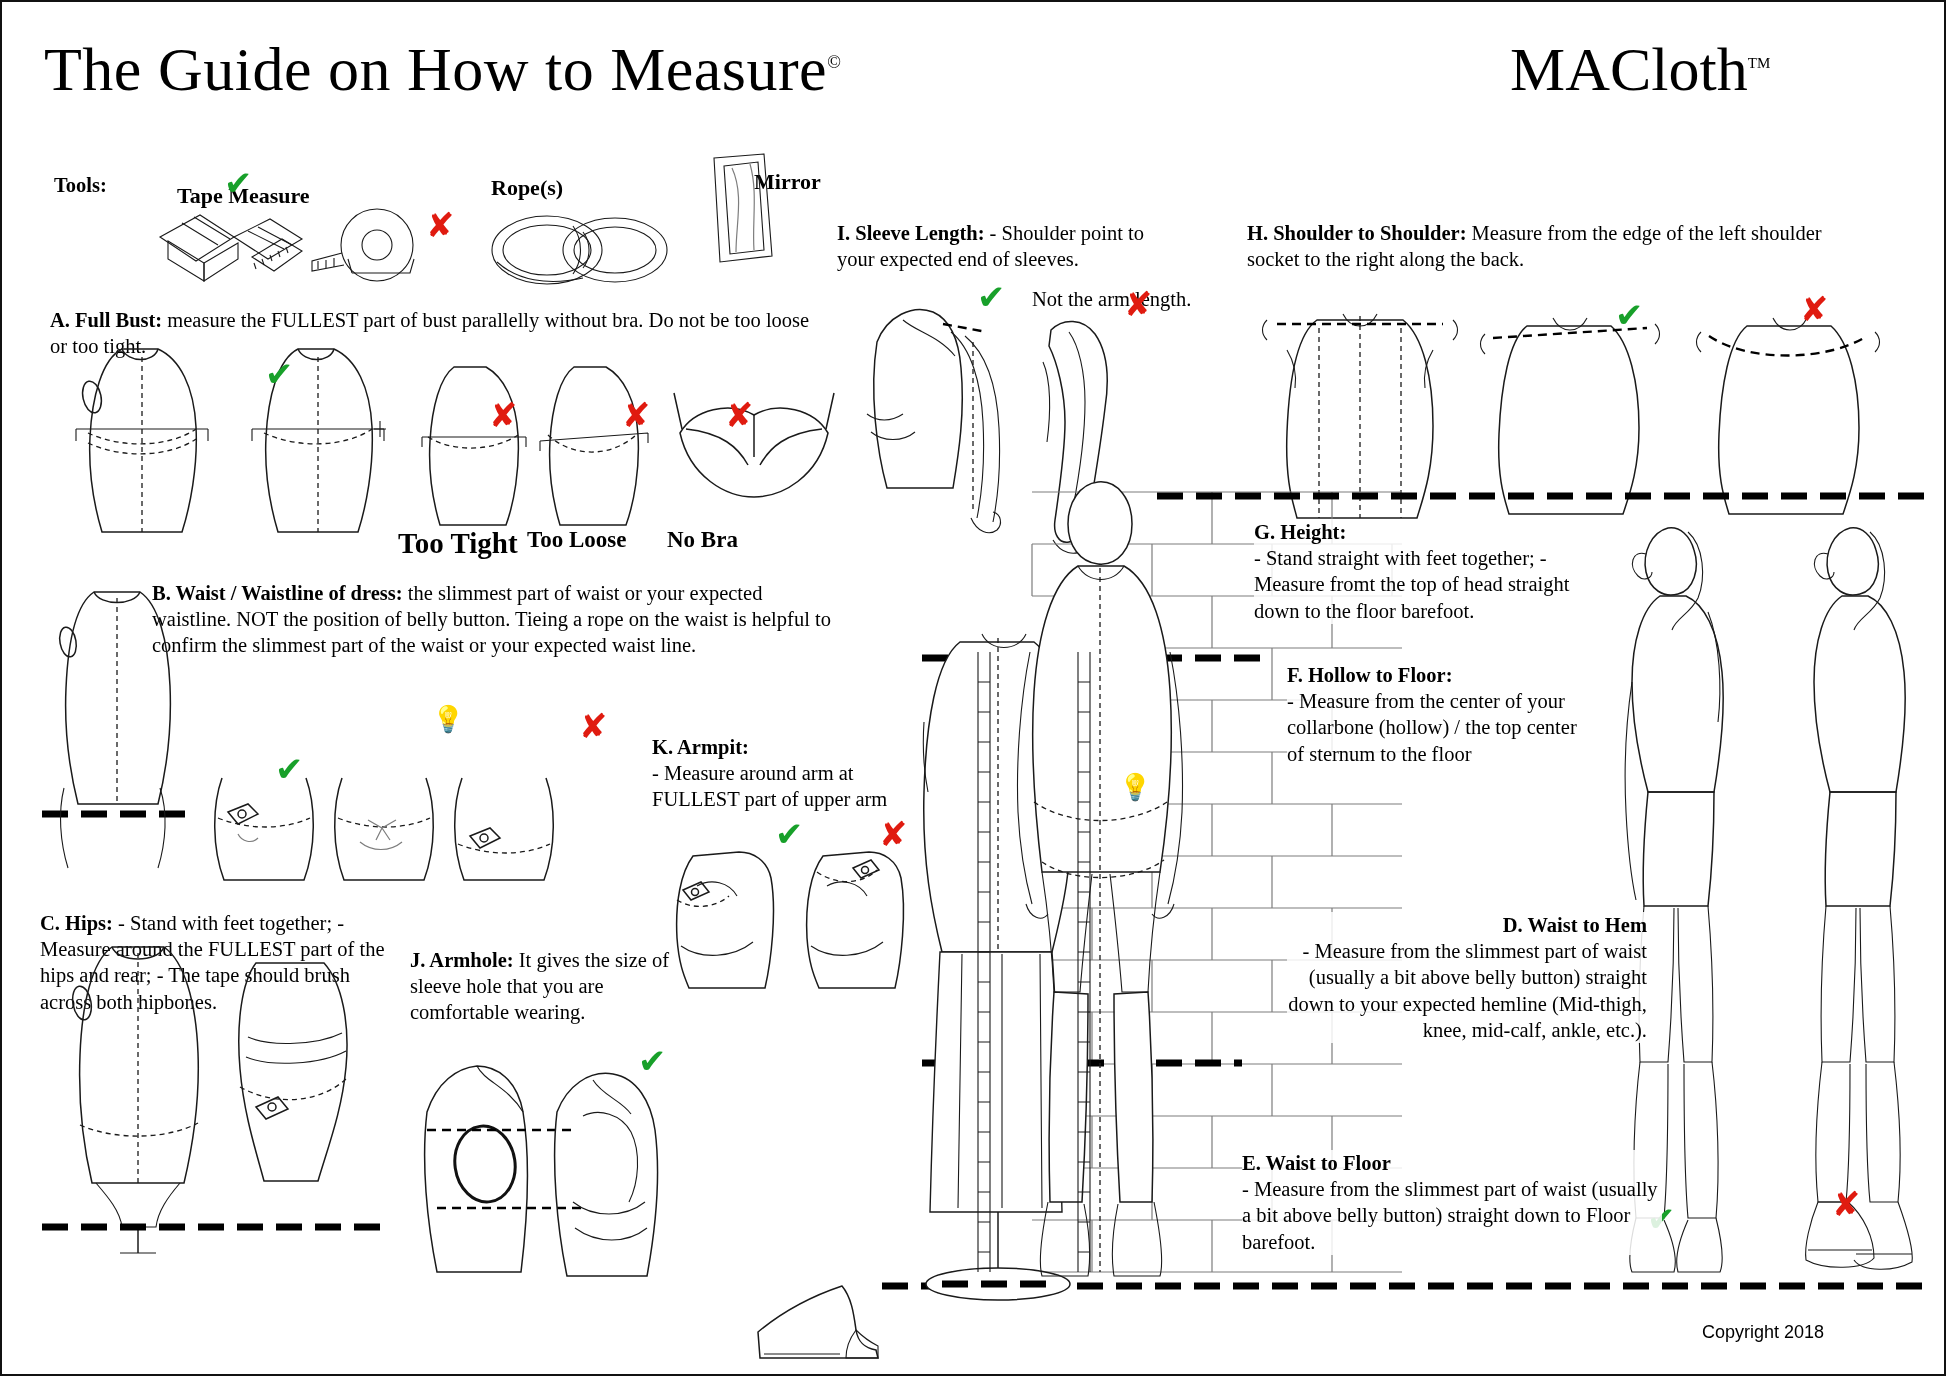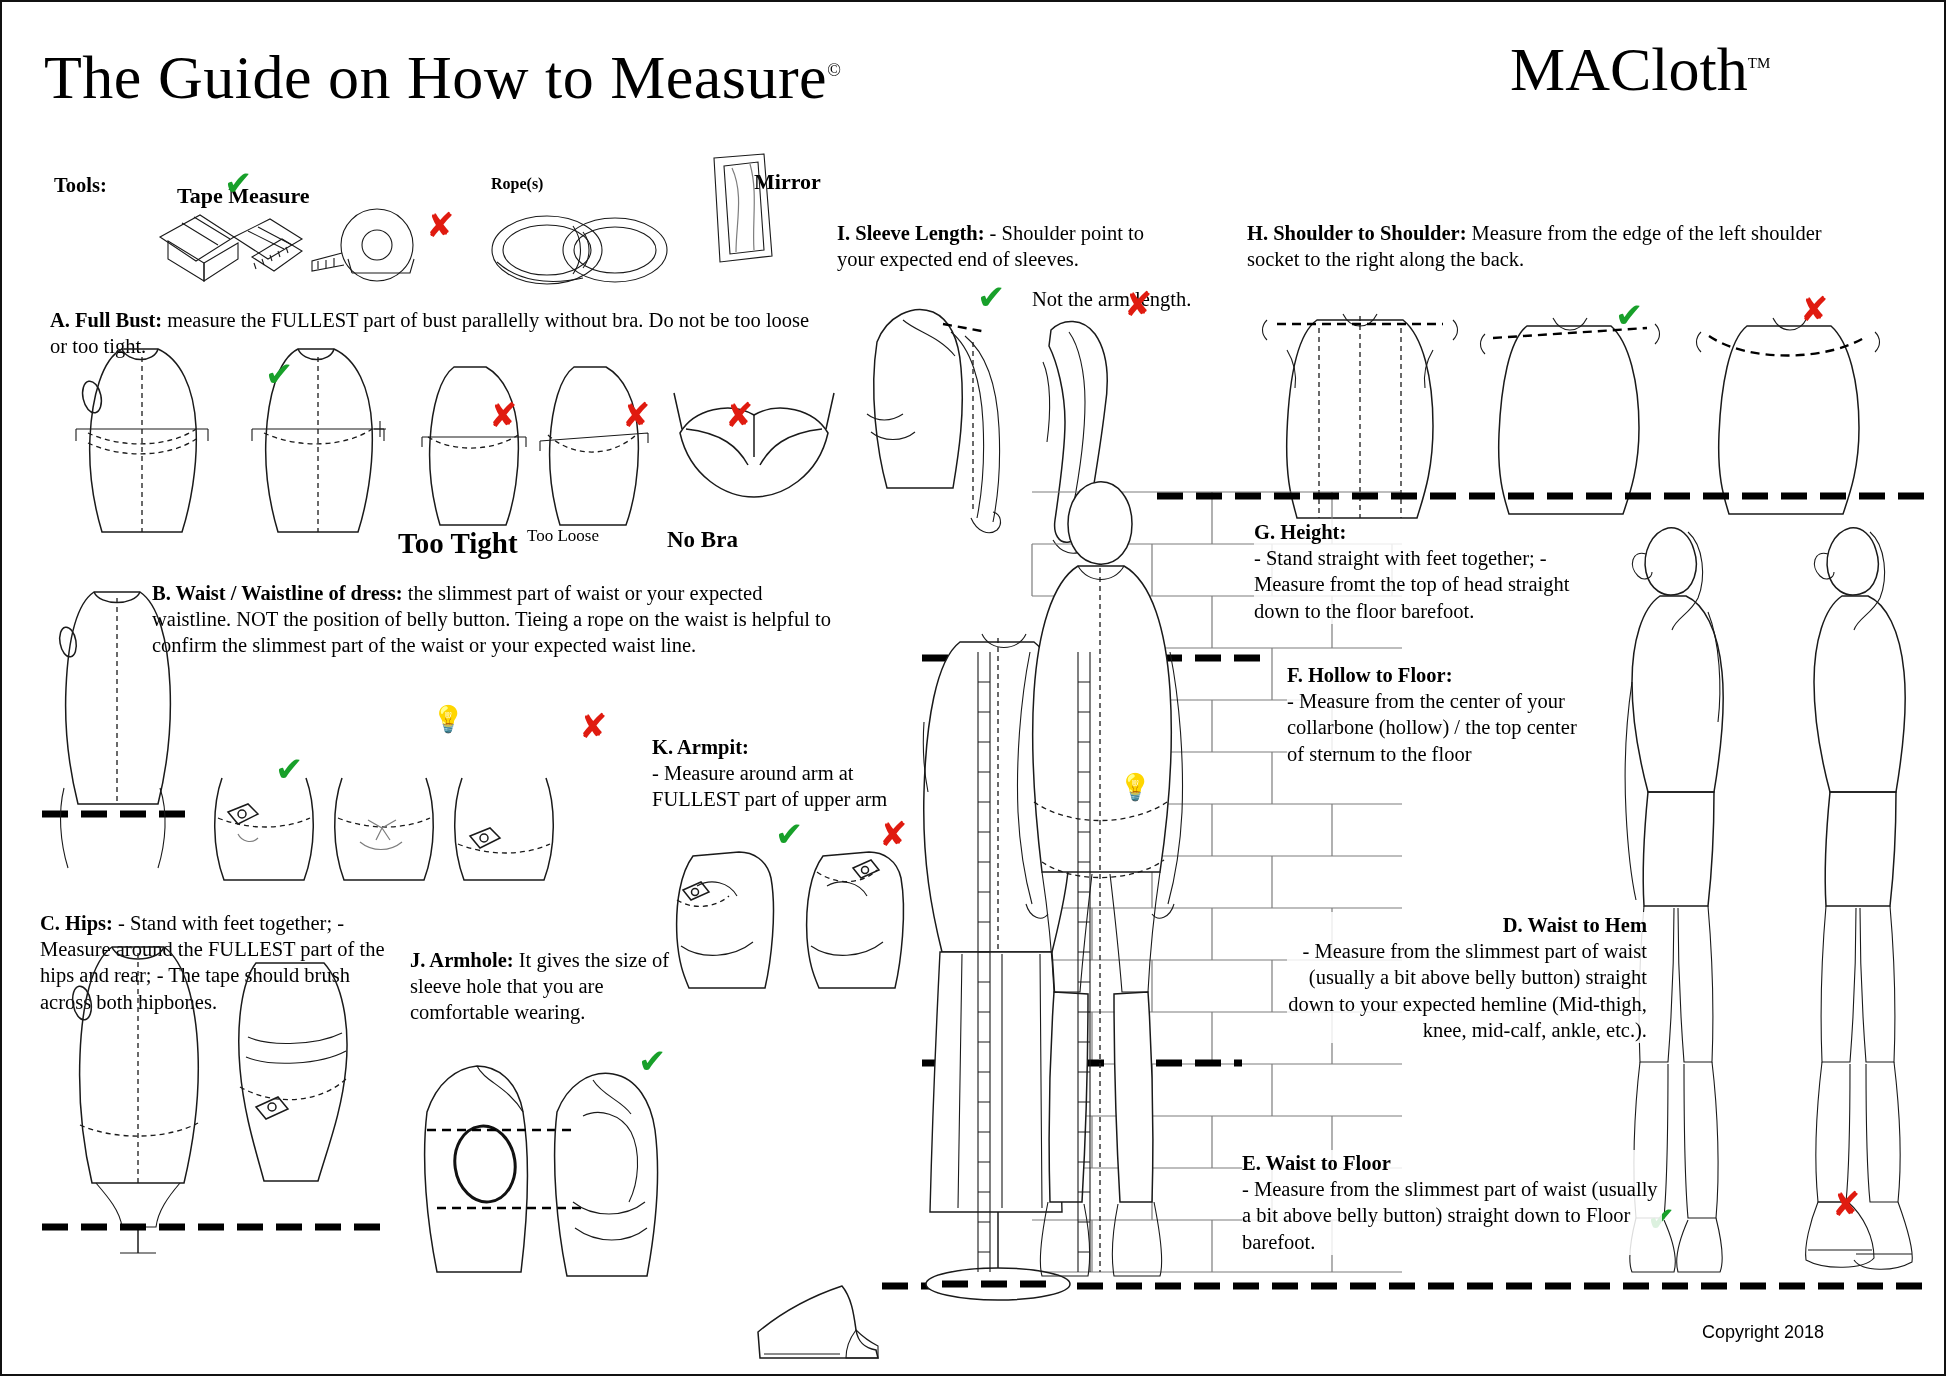--- a/index.html
+++ b/index.html
@@ -24,30 +24,30 @@
   .thick{fill:none;stroke:#000;stroke-width:7;stroke-dasharray:26 13;}
   .thin-dash{fill:none;stroke:#000;stroke-width:2.4;stroke-dasharray:9 6;}
   .gray{fill:none;stroke:#7d7d7d;stroke-width:1.2;}
   .wht{fill:#fff;}
 </style>
 </head>
 <body>
 
 <div class="page">
 
-  <div class="abs title" style="left:42px;top:32px;margin-top:8px;">
+  <div class="abs title" style="left:42px;top:32px;">
     <span>The Guide on How to Measure</span><span class="sup">©</span>
   </div>
   <div class="abs brand" style="left:1508px;top:32px;text-align:right;">
     <span>MACloth</span><span class="supsm">TM</span>
   </div>
 
   <div class="abs txt" style="left:52px;top:170px;font-weight:bold;">Tools:</div>
   <div class="abs txt" style="left:175px;top:180px;font-weight:bold;font-size:22px;">Tape Measure</div>
-  <div class="abs txt" style="left:489px;top:172px;font-weight:bold;font-size:16px;">Rope(s)</div>
+  <div class="abs txt" style="left:489px;top:172px;font-weight:bold;font-size:22px;">Rope(s)</div>
   <div class="abs txt" style="left:752px;top:166px;font-weight:bold;font-size:22px;">Mirror</div>
 
   <svg class="fig" style="left:150px;top:195px;" width="330" height="100">
     <g class="ln2">
       <path d="M8 40 L48 18 L82 40 L44 64 Z"></path>
       <path d="M16 44 L52 66 L52 84 L16 62 Z"></path>
       <path d="M52 66 L86 46 L86 62 L52 84 Z"></path>
       <path d="M82 40 L118 22 L150 42 L116 62 Z"></path>
       <path d="M30 26 L66 48 M42 20 L78 42"></path>
       <path d="M96 34 L132 52 M106 30 L140 48"></path>
@@ -121,21 +121,21 @@
       <path d="M692 78 L692 120"></path>
       <path d="M624 92 C660 96 676 110 686 128 M760 92 C724 96 708 110 698 128"></path>
       <path d="M620 92 L612 56 M764 92 L772 56"></path>
     </g>
   </svg>
   <div class="abs check" style="left:263px;top:355px;">✔</div>
   <div class="abs cross" style="left:487px;top:396px;">✘</div>
   <div class="abs cross" style="left:620px;top:396px;">✘</div>
   <div class="abs cross" style="left:723px;top:396px;">✘</div>
   <div class="abs txt" style="left:396px;top:523px;font-weight:bold;font-size:29px;font-family:Liberation Serif, serif;">Too Tight</div>
-  <div class="abs txt" style="left:525px;top:523px;font-weight:normal;font-size:17px;">Too Loose</div>
+  <div class="abs txt" style="left:525px;top:523px;font-weight:bold;font-size:23px;">Too Loose</div>
   <div class="abs txt" style="left:665px;top:523px;font-weight:bold;font-size:23px;">No Bra</div>
 
   <div class="abs txt" style="left:150px;top:578px;width:680px;">
     <b>B. Waist / Waistline of dress:</b>
     <span>the slimmest part of waist or your expected waistline. NOT the position of belly button. Tieing a rope on the waist is helpful to confirm the slimmest part of the waist or your expected waist line.</span>
   </div>
 
   <svg class="fig" style="left:50px;top:580px;" width="130" height="230">
     <g class="ln">
       <path d="M42 10 C24 22 16 60 14 106 C12 150 18 190 26 222 L106 222 C114 190 120 150 118 104 C116 58 106 22 88 10 Z"></path>

